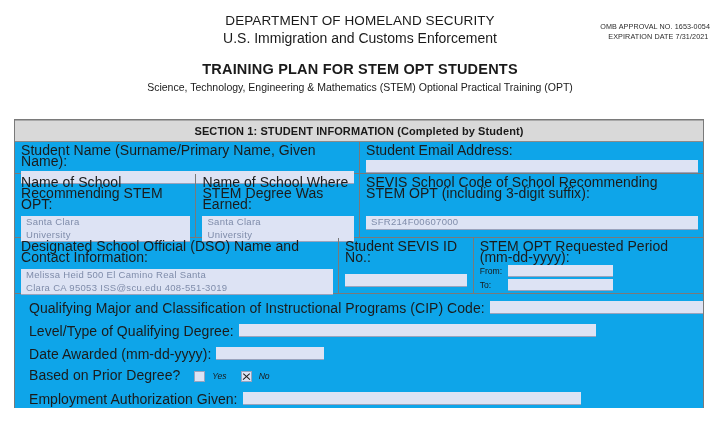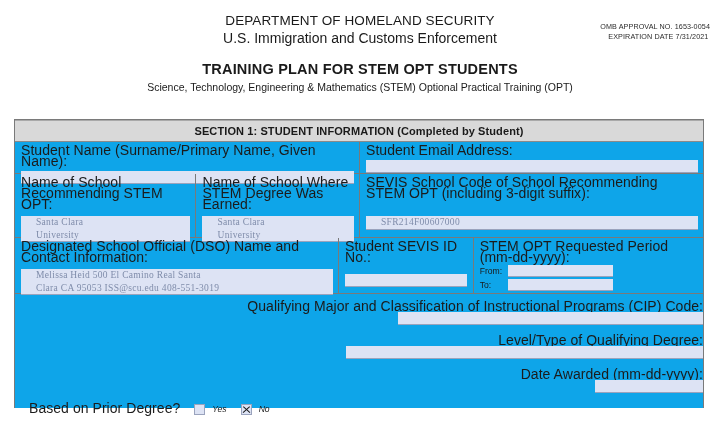--- a/index.html
+++ b/index.html
@@ -106,28 +106,28 @@
   }
   .field-inline {
     display: inline-block;
     vertical-align: middle;
     background: #dde3f4;
     height: 11px;
     border-bottom: 1px solid #9aa3bd;
   }
   .filled {
     background: #dde3f4;
-    font-family: Liberation Serif, serif;
+    font-family: Liberation Sans, sans-serif;
     font-size: 9.5px;
     line-height: 12.5px;
     color: #7f8caa;
     letter-spacing: 0.3px;
     white-space: pre;
     border-bottom: 1px solid #9aa3bd;
-    padding-left: 15px;
+    padding-left: 5px;
     overflow: hidden;
   }
 
   
   .r1 { height: 31px; }
   .r1 .c1 { width: 346px; }
   .r1 .c2 { width: 344px; }
   .r1 .field { margin-top: 4px; }
 
   
@@ -145,21 +145,21 @@
   .r3 .c3 { width: 230px; }
   .r3 .c1 .filled { margin-top: 6px; }
   .r3 .c2 .field { position: absolute; left: 6px; right: 6px; bottom: 6px; margin: 0; }
 
   .period-line { display: flex; align-items: center; margin-top: 2px; }
   .period-line .plbl { font-size: 8.6px; width: 28px; }
   .period-line .field-inline { width: 105px; }
 
   
   .r4 { height: 107px; display: block; padding: 7px 0 0 0; }
-  .inline-row { display: flex; align-items: flex-end; padding: 0 0 0 14px; flex-direction: column; }
+  .inline-row { display: flex; align-items: flex-end; padding: 0 0 0 14px; }
   .inline-row .lbl { white-space: nowrap; padding-bottom: 0px; }
   .rowgap { height: 10px; }
 
   .cip-field { width: 305px; height: 12px; margin-left: 5px; }
   .level-field { width: 357px; height: 12px; margin-left: 5px; }
   .date-field { width: 108px; height: 12px; margin-left: 5px; }
   .eauth-field { width: 338px; height: 12px; margin-left: 5px; }
 
   .chk-wrap { display: flex; align-items: center; padding-left: 14px; }
   .chk-wrap .lbl { padding-bottom: 1px; }

